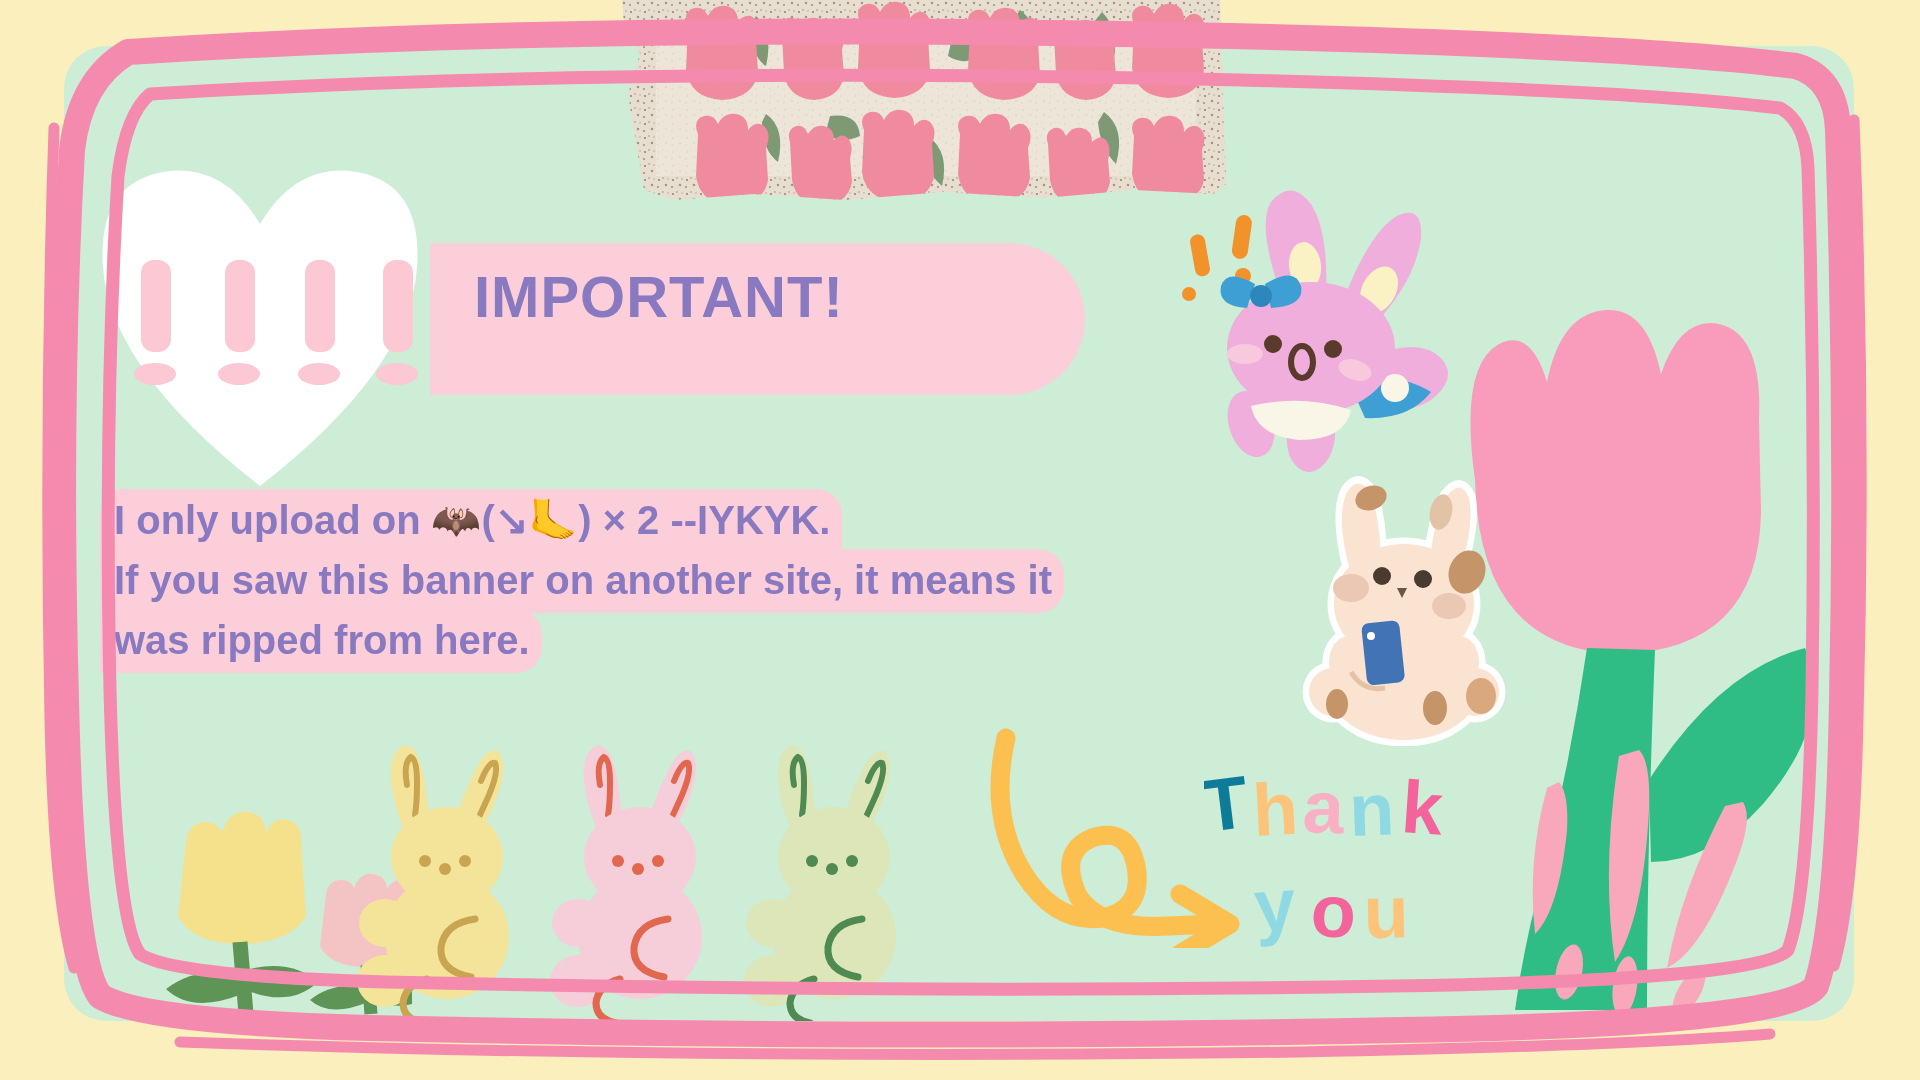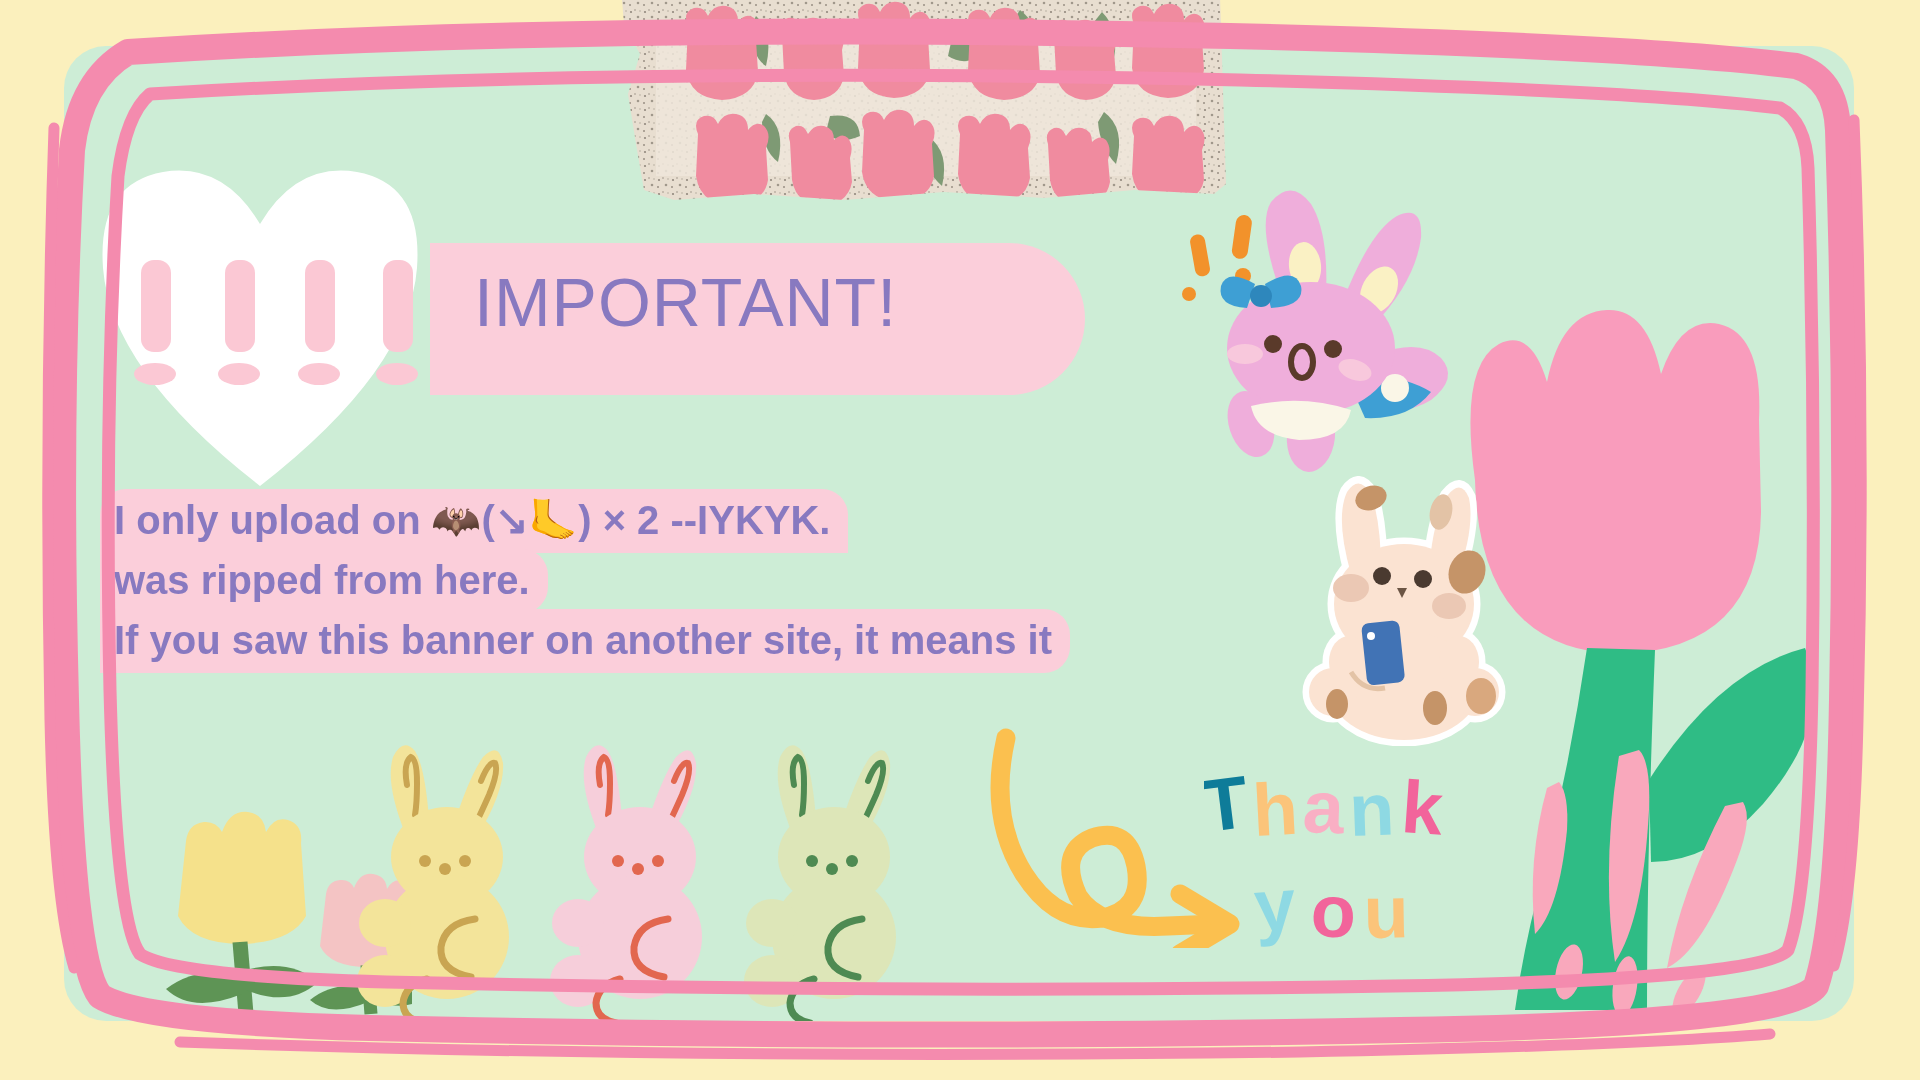--- a/index.html
+++ b/index.html
@@ -20,33 +20,33 @@
     background:#CDEDD6;border-radius:42px;z-index:1;overflow:hidden;
   }
 
   
   .washi{position:absolute;left:614px;top:-6px;width:618px;height:218px;z-index:5;}
 
   
   .heart-wrap{position:absolute;left:95px;top:150px;width:330px;height:345px;z-index:3;}
   .imp-text{
     position:absolute;left:474px;top:268px;z-index:4;
-    font-size:68px;font-weight:normal;letter-spacing:1px;
+    font-size:58px;font-weight:bold;letter-spacing:1px;
     color:#8879C0;line-height:1;white-space:nowrap;
   }
 
   
   .copy{position:absolute;left:100px;top:490px;z-index:4;}
   .copy-line{
     position:relative;display:block;height:60px;
     font-size:40px;font-weight:bold;color:#8879C0;
     line-height:60px;white-space:nowrap;
   }
   .copy-line .hl{
-    background:#FBCEDA;padding:9px 18px 11px 14px;
+    background:#FBCEDA;padding:9px 12px 11px 14px;
     box-decoration-break:clone;-webkit-box-decoration-break:clone;
   }
   .copy-line:nth-child(1) .hl{border-radius:26px 26px 0 0;}
   .copy-line:nth-child(2) .hl{border-radius:0 26px 26px 0;}
   .copy-line:nth-child(3) .hl{border-radius:0 26px 26px 0;}
   .copy-line:nth-child(4) .hl{border-radius:0 26px 26px 26px;}
 
   
   .bunny-cookie{position:absolute;z-index:3;}
   .tulip-sm{position:absolute;z-index:3;}
@@ -254,22 +254,22 @@
       <ellipse cx="224" cy="224" rx="21" ry="11" fill="#FBC8D4"></ellipse>
       <rect x="288" y="110" width="30" height="92" rx="13" fill="#FBC8D4"></rect>
       <ellipse cx="302" cy="224" rx="21" ry="11" fill="#FBC8D4"></ellipse>
     </g>
   </svg>
 
   <div class="imp-text">IMPORTANT!</div>
 
   <div class="copy">
     <span class="copy-line"><span class="hl">I only upload on 🦇(↘🦶) × 2 --IYKYK.</span></span>
+    <span class="copy-line"><span class="hl">If you saw this banner on another site, it means it</span></span>
     <span class="copy-line"><span class="hl">was ripped from here.</span></span>
-    <span class="copy-line"><span class="hl">If you saw this banner on another site, it means it</span></span>
   </div>
 
   <svg class="washi" viewBox="0 0 618 218">
     <defs>
       <pattern id="speck" width="14" height="14" patternUnits="userSpaceOnUse">
         <rect width="14" height="14" fill="#E8DED0"></rect>
         <circle cx="3" cy="4" r="1.1" fill="#4A4238" opacity=".55"></circle>
         <circle cx="10" cy="9" r="1.3" fill="#4A4238" opacity=".45"></circle>
         <circle cx="7" cy="2" r=".8" fill="#4A4238" opacity=".5"></circle>
         <circle cx="12" cy="3" r=".7" fill="#4A4238" opacity=".4"></circle>

